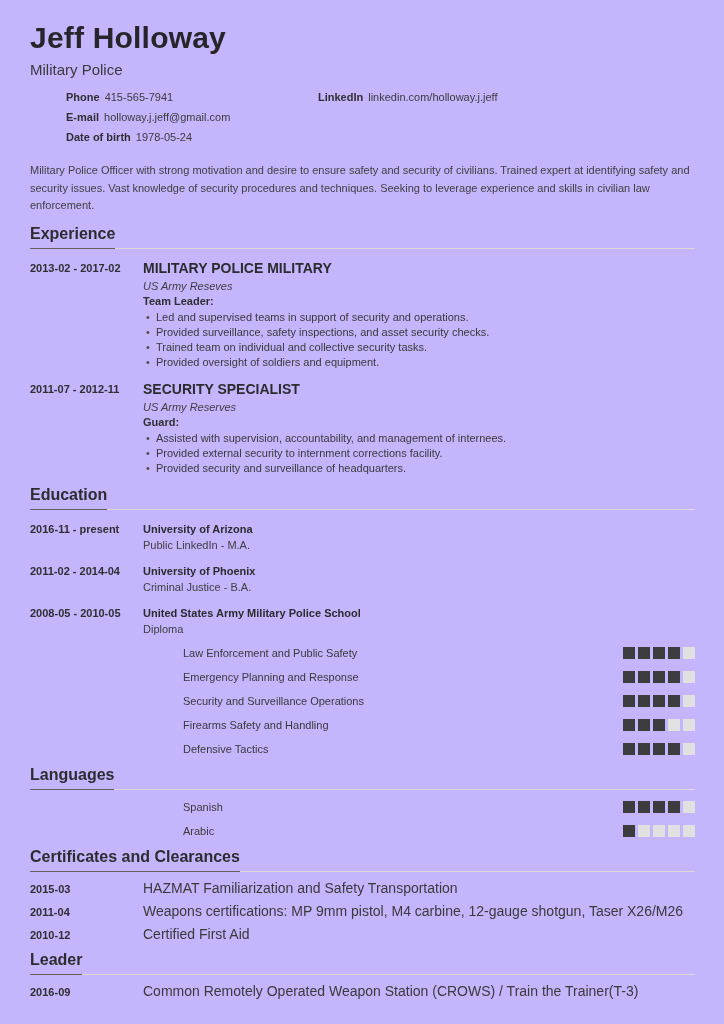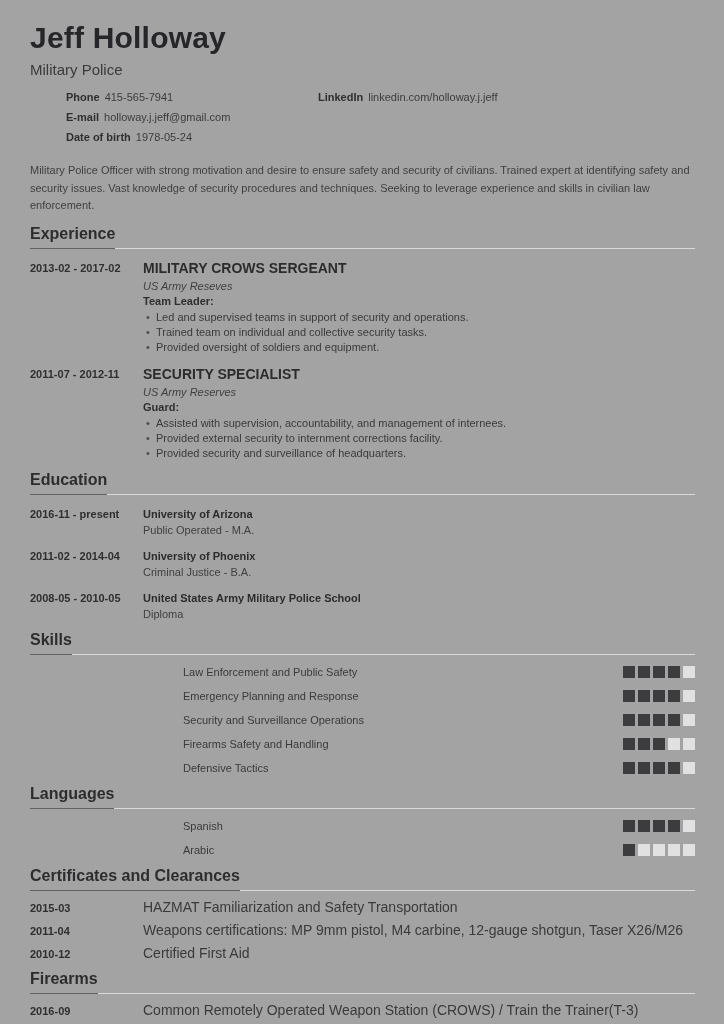--- a/index.html
+++ b/index.html
@@ -3,21 +3,21 @@
 <meta charset="utf-8">
 <style>
   :root{
     --text:#343434; --heading:#2d2d2f; --rating-filled:#3c3c3e; --rating-empty:#e1e1e1;
     --rule-light:#d9d9d9; --rule-dark:#616161;
   }
   *{box-sizing:border-box; margin:0; padding:0;}
   html,body{background:#fff;}
   body{font-family:"Liberation Sans", sans-serif; color:var(--text);}
   .page{
-    width:724px; height:1024px; background:#a3a3a3; overflow:hidden;
+    width:724px; height:1024px; background:#c4b5fd; overflow:hidden;
     padding:22px 29px 0 30px; position:relative;
   }
   
   .name{font-size:30px; line-height:32px; font-weight:bold; color:#26262a; letter-spacing:.2px;}
   .job-title{font-size:15px; color:#3a3a3a; margin-top:7px;}
   .contact{display:grid; grid-template-columns:252px 1fr; margin-top:13px;}
   .contact-row{font-size:11px; margin-bottom:8px; color:#3c3c3c;}
   .contact-row .lbl{font-weight:bold; color:#2f2f31; margin-right:5px;padding-left:36px;}
   .summary{font-size:11px; line-height:1.6; color:#3f3f3f; margin-top:11px;}
   
@@ -81,25 +81,26 @@
   </div>
 
   <div class="section">
     <div class="section-head">
       <span class="section-title">Experience</span>
     </div>
 
     <div class="entry">
       <div class="entry-dates">2013-02 - 2017-02</div>
       <div>
-        <div class="entry-position">MILITARY CROWS SERGEANT</div>
+        <div class="entry-position">MILITARY POLICE MILITARY</div>
         <div class="entry-org">US Army Reseves</div>
         <div class="entry-role">Team Leader:</div>
         <ul class="bullets">
           <li>Led and supervised teams in support of security and operations.</li>
+          <li>Provided surveillance, safety inspections, and asset security checks.</li>
           <li>Trained team on individual and collective security tasks.</li>
           <li>Provided oversight of soldiers and equipment.</li>
         </ul>
       </div>
     </div>
 
     <div class="entry">
       <div class="entry-dates">2011-07 - 2012-11</div>
       <div>
         <div class="entry-position">SECURITY SPECIALIST</div>
@@ -116,43 +117,40 @@
 
   <div class="section">
     <div class="section-head">
       <span class="section-title">Education</span>
     </div>
 
     <div class="entry">
       <div class="entry-dates">2016-11 - present</div>
       <div>
         <div class="edu-school">University of Arizona</div>
-        <div class="edu-degree">Public Operated - M.A.</div>
+        <div class="edu-degree">Public LinkedIn - M.A.</div>
       </div>
     </div>
     <div class="entry">
       <div class="entry-dates">2011-02 - 2014-04</div>
       <div>
         <div class="edu-school">University of Phoenix</div>
         <div class="edu-degree">Criminal Justice - B.A.</div>
       </div>
     </div>
     <div class="entry">
       <div class="entry-dates">2008-05 - 2010-05</div>
       <div>
         <div class="edu-school">United States Army Military Police School</div>
         <div class="edu-degree">Diploma</div>
       </div>
     </div>
   </div>
 
   <div class="section">
-    <div class="section-head">
-      <span class="section-title">Skills</span>
-    </div>
 
     <div class="rating-row">
       <div></div>
       <div class="rating-label">Law Enforcement and Public Safety</div>
       <div class="squares">
           <span class="sq filled"></span>
           <span class="sq filled"></span>
           <span class="sq filled"></span>
           <span class="sq filled"></span>
           <span class="sq"></span>
@@ -247,21 +245,21 @@
       <div class="txt">Weapons certifications: MP 9mm pistol, M4 carbine, 12-gauge shotgun, Taser X26/M26</div>
     </div>
     <div class="simple-row">
       <div class="entry-dates">2010-12</div>
       <div class="txt">Certified First Aid</div>
     </div>
   </div>
 
   <div class="section">
     <div class="section-head">
-      <span class="section-title">Firearms</span>
+      <span class="section-title">Leader</span>
     </div>
 
     <div class="simple-row">
       <div class="entry-dates">2016-09</div>
       <div class="txt">Common Remotely Operated Weapon Station (CROWS) / Train the Trainer(T-3)</div>
     </div>
 
   </div>
 
 </div>

